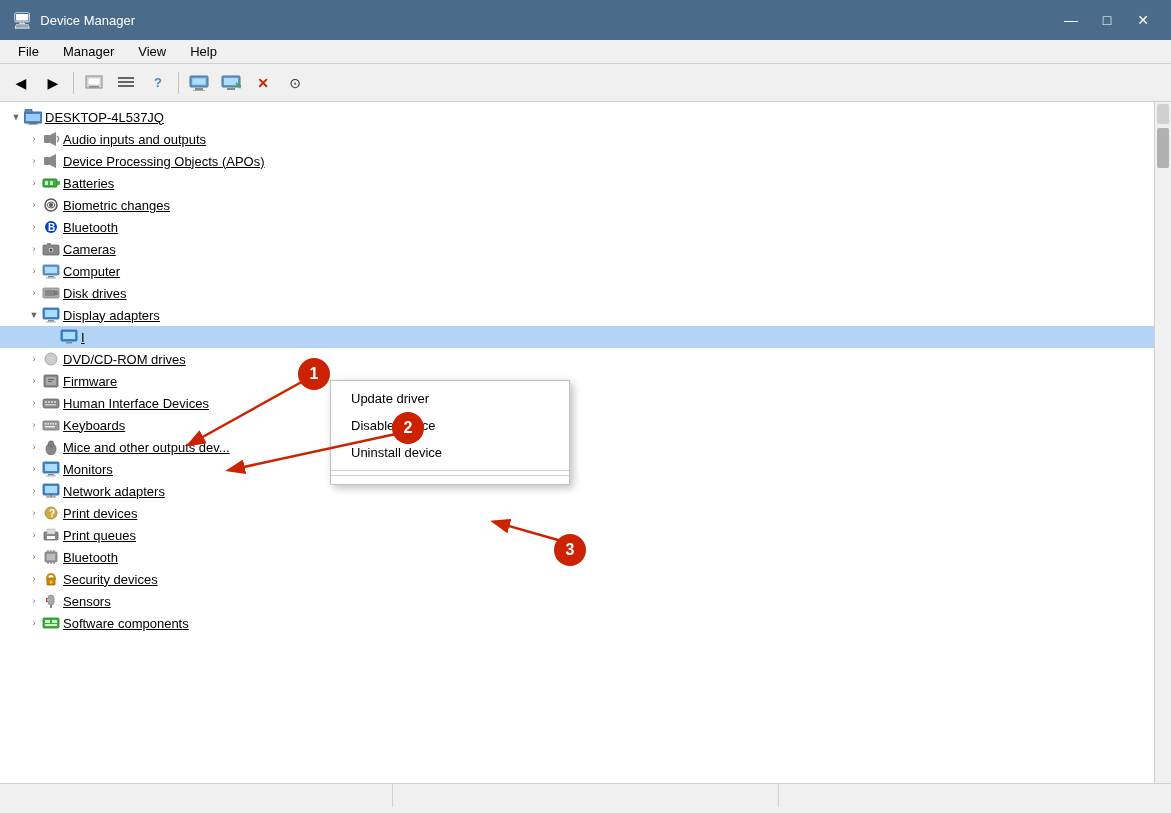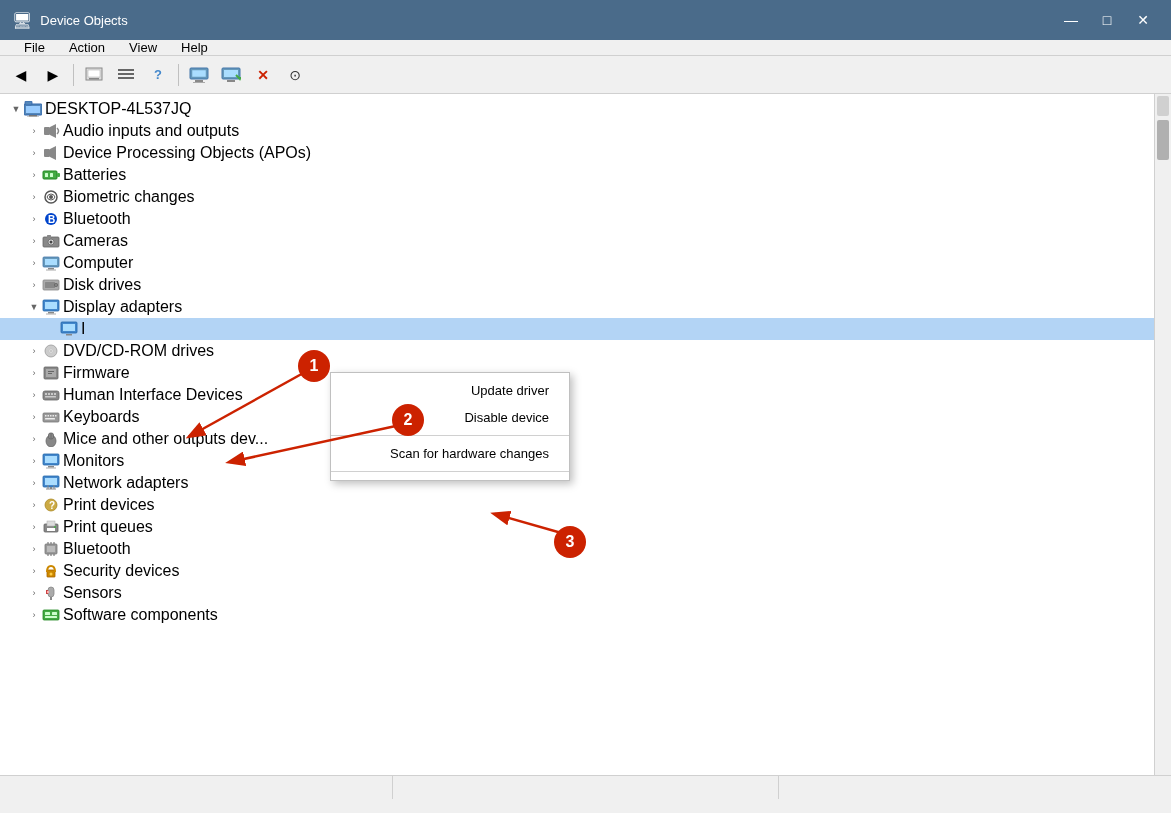--- a/index.html
+++ b/index.html
@@ -25,24 +25,24 @@
       color: white;
       font-size: 14px;
       cursor: pointer;
       display: flex; align-items: center; justify-content: center;
       border-radius: 2px;
     }
 
     
     .menu-bar {
       background: #f0f0f0;
-      height: 16px;
+      height: 24px;
       display: flex;
       align-items: center;
-      padding: 0 14px;
+      padding: 0 8px;
       border-bottom: 1px solid #d0d0d0;
       gap: 4px;
     }
     .menu-item {
       padding: 4px 10px;
       cursor: pointer;
       border-radius: 2px;
       font-size: 13px;
     }
 
@@ -108,38 +108,37 @@
       color: #666;
       flex-shrink: 0;
     }
     .tree-icon {
       width: 18px; height: 18px;
       display: flex; align-items: center; justify-content: center;
       margin-right: 3px;
       flex-shrink: 0;
       font-size: 13px;
     }
-    .tree-label { font-size: 16px; }
+    .tree-label { font-size: 13px; text-decoration: underline; }
 
     .indent-1 { padding-left: 8px; }
     .indent-2 { padding-left: 26px; }
     .indent-3 { padding-left: 44px; }
 
     
     .context-menu {
       position: absolute;
       left: 330px;
       top: 278px;
       background: white;
       border: 1px solid #c0c0c0;
       box-shadow: 3px 3px 8px rgba(0,0,0,0.25);
       width: 240px;
       z-index: 100;
       padding: 4px 0;
-      text-align: right;
     }
     .ctx-item {
       padding: 6px 20px;
       cursor: pointer;
       font-size: 13px;
     }
     .ctx-item.bold { font-weight: bold; }
     .ctx-separator { height: 1px; background: #d0d0d0; margin: 4px 0; }
 
     
@@ -189,31 +188,31 @@
       z-index: 190;
     }
   </style>
 </head>
 <body>
 
 <div style="position:relative; width:1171px; height:813px; overflow:hidden;">
 
   <div class="title-bar">
     <span class="title-bar-icon">🖥</span>
-    <span class="title-bar-title">Device Objects</span>
+    <span class="title-bar-title">Device Manager</span>
     <div class="title-bar-controls">
       <button class="title-btn">—</button>
       <button class="title-btn">□</button>
       <button class="title-btn close">✕</button>
     </div>
   </div>
 
   <div class="menu-bar">
     <div class="menu-item">File</div>
-    <div class="menu-item">Action</div>
+    <div class="menu-item">Manager</div>
     <div class="menu-item">View</div>
     <div class="menu-item">Help</div>
   </div>
 
   <div class="toolbar">
     <button class="toolbar-btn">◀</button>
     <button class="toolbar-btn">▶</button>
     <div class="toolbar-separator"></div>
     <button class="toolbar-btn" style="font-size:12px;">
       <svg width="18" height="16" viewBox="0 0 18 16">
@@ -570,22 +569,22 @@
     </div>
 
     <div class="scrollbar">
       <div style="height:20px; background:#d0d0d0; margin:2px; border-radius:2px;"></div>
       <div style="height:40px; background:#b0b0b0; margin:2px; border-radius:2px; margin-top:4px;"></div>
     </div>
 
     <div class="context-menu">
       <div class="ctx-item">Update driver</div>
       <div class="ctx-item">Disable device</div>
+      <div class="ctx-item">Uninstall device</div>
       <div class="ctx-separator"></div>
-      <div class="ctx-item">Scan for hardware changes</div>
       <div class="ctx-separator"></div>
     </div>
 
     <svg class="arrows" xmlns="http://www.w3.org/2000/svg" style="position:absolute; top:0; left:0; width:100%; height:100%; pointer-events:none; z-index:190;">
 
       <defs>
         <marker id="arrowhead" markerWidth="8" markerHeight="6" refX="6" refY="3" orient="auto">
           <polygon points="0 0, 8 3, 0 6" fill="#cc2200"></polygon>
         </marker>
       </defs>

